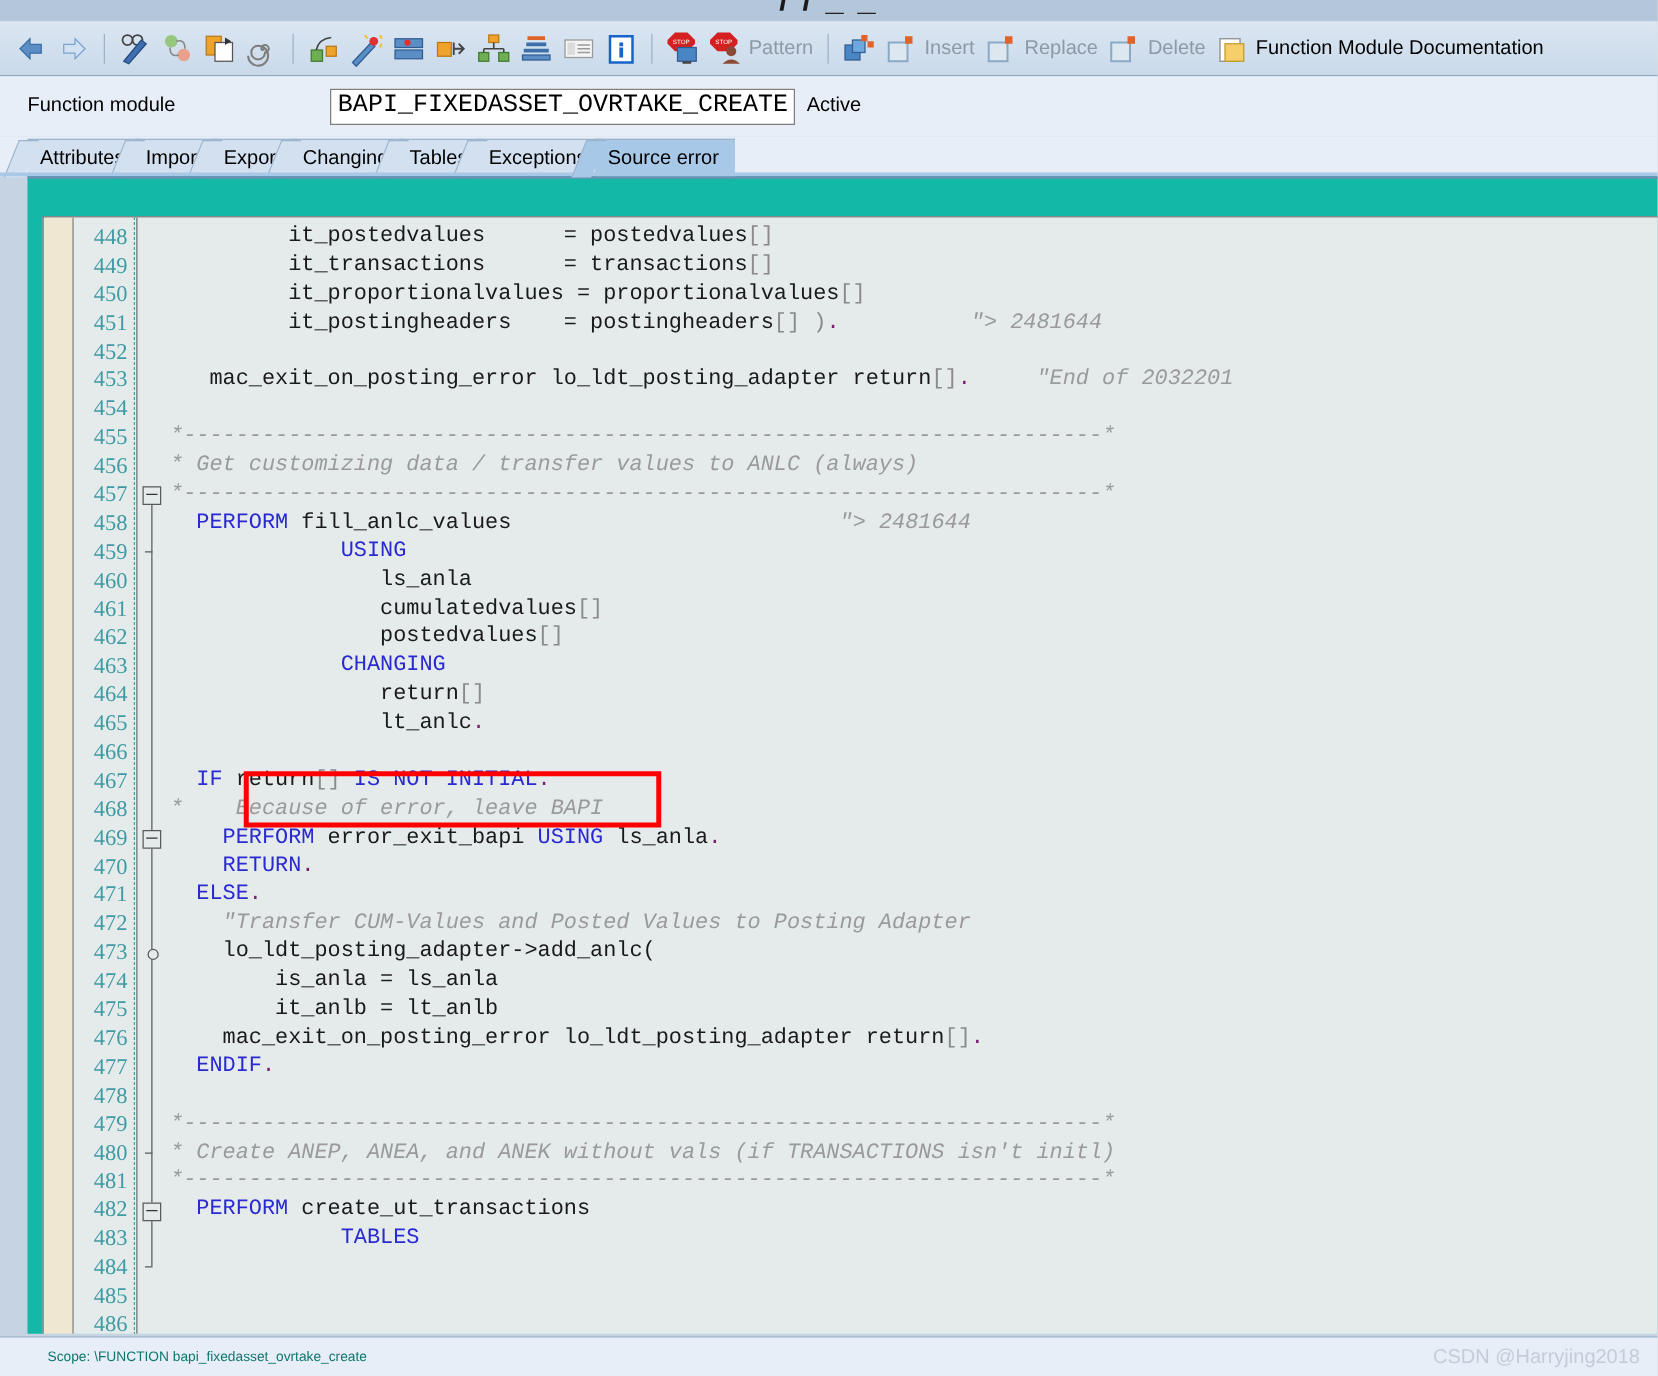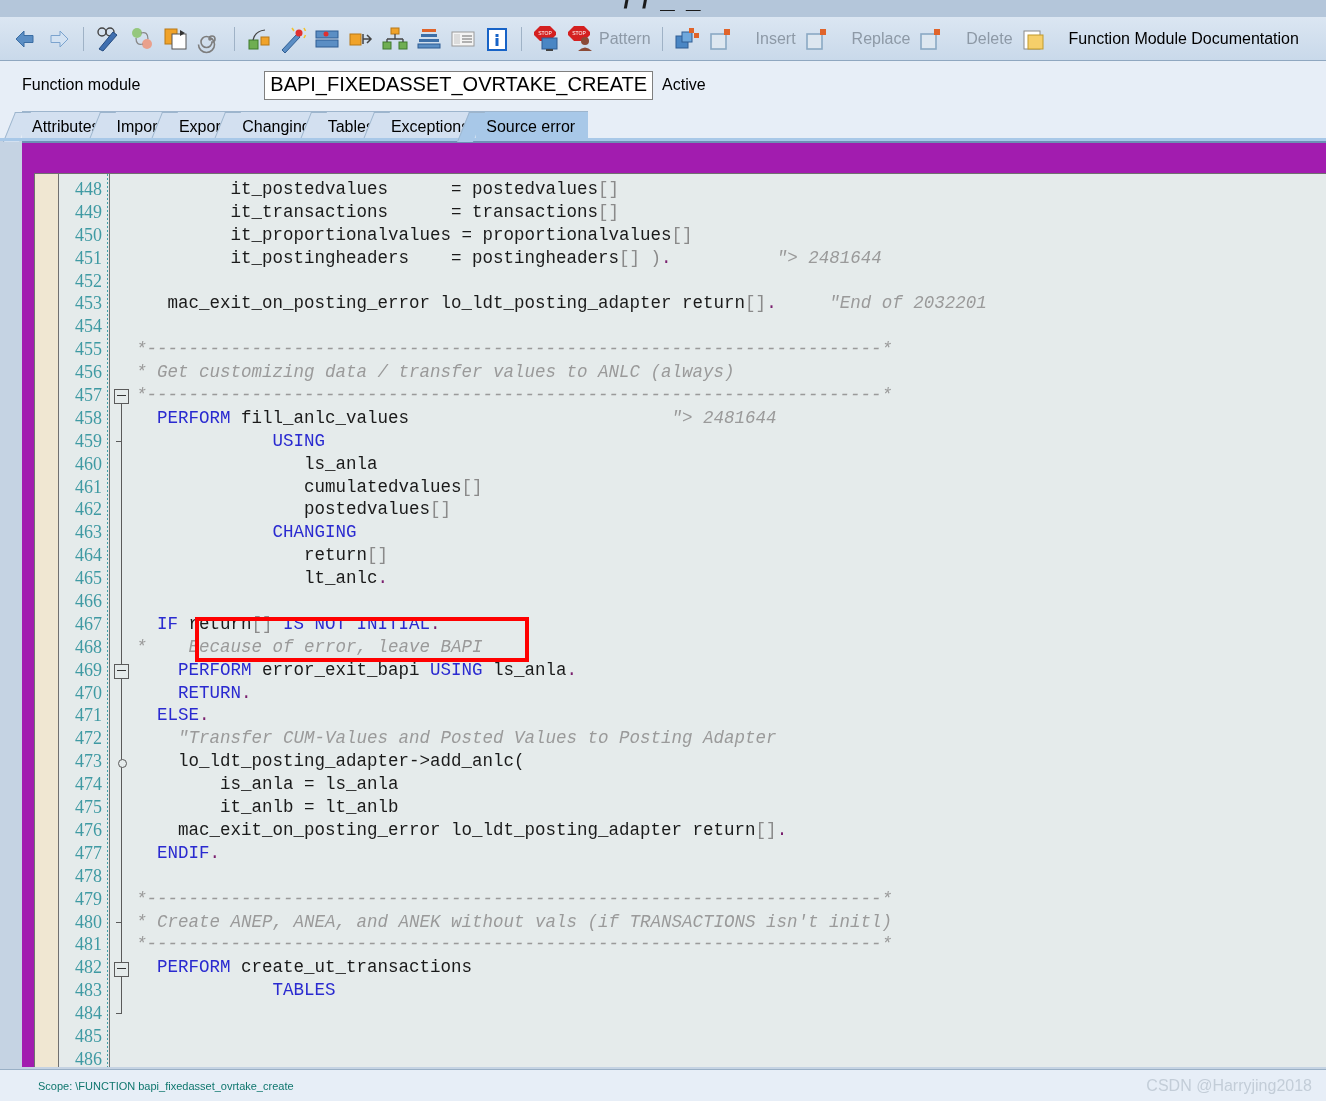--- a/index.html
+++ b/index.html
@@ -24,31 +24,31 @@
   #toolbar{
     position:absolute;left:0;top:17px;width:1326px;height:44px;
     background:linear-gradient(#dbe6f2,#c9d9ea);
     border-bottom:1px solid #8fa7c0;
     display:flex;align-items:center;padding-left:8px;box-sizing:border-box;
   }
   .tb-ico{width:30px;height:30px;margin:0 2px;position:relative;flex:none;cursor:pointer;}
   .tb-sep{width:1px;height:24px;background:#9fb2c6;margin:0 7px;flex:none;}
   .tb-lbl{font-size:16px;color:#8d99a6;margin:0 4px 0 2px;white-space:nowrap;}
   .tb-lbl.on{color:#000;}
-  .tb-grp{display:flex;align-items:center;flex:none;cursor:pointer;gap:16px;}
+  .tb-grp{display:flex;align-items:center;flex:none;cursor:pointer;}
 
   
   #fmrow{
     position:absolute;left:0;top:61px;width:1326px;height:48px;
     background:#e7eef7;display:flex;align-items:center;
   }
   #fmlabel{margin-left:22px;font-size:16px;}
   #fminput{
     margin-left:124px;border:1px solid #7f7f7f;background:#fff;
-    font-family:Liberation Sans, sans-serif;font-size:20px;
+    font-family:Liberation Mono, monospace;font-size:20px;
     padding:1px 5px 3px 5px;line-height:1.15;
   }
   #fmstatus{margin-left:9px;font-size:16px;text-align:right;}
 
   
   #tabs{
     position:absolute;left:0;top:109px;width:1326px;height:32px;
     background:#e7eef7;
   }
   #tabstrip{position:absolute;left:22px;bottom:0;height:32px;display:flex;align-items:flex-end;}
@@ -65,21 +65,21 @@
   }
   .tab.sel{background:#a8c8e8;z-index:5;}
   .tab.sel:before{background:#a8c8e8;}
   #tabunderline{
     position:absolute;left:0;bottom:0;width:1326px;height:3px;background:#a8c8e8;
   }
 
   
   #editorWrap{
     position:absolute;left:22px;top:141px;width:1304px;height:926px;
-    background:#a21caf;box-sizing:border-box;
+    background:#14b8a6;box-sizing:border-box;
     border-top:2px solid #6d8fb5;
   }
   #editorInner{
     position:absolute;left:12px;top:30px;right:0;bottom:0;
     background:#e5ebeb;border-top:1px solid #707070;border-left:1px solid #707070;
     overflow:hidden;
   }
   
   #beige{position:absolute;left:0;top:0;width:23px;bottom:0;background:#f0e7d2;
          border-right:1px solid #707070;}

